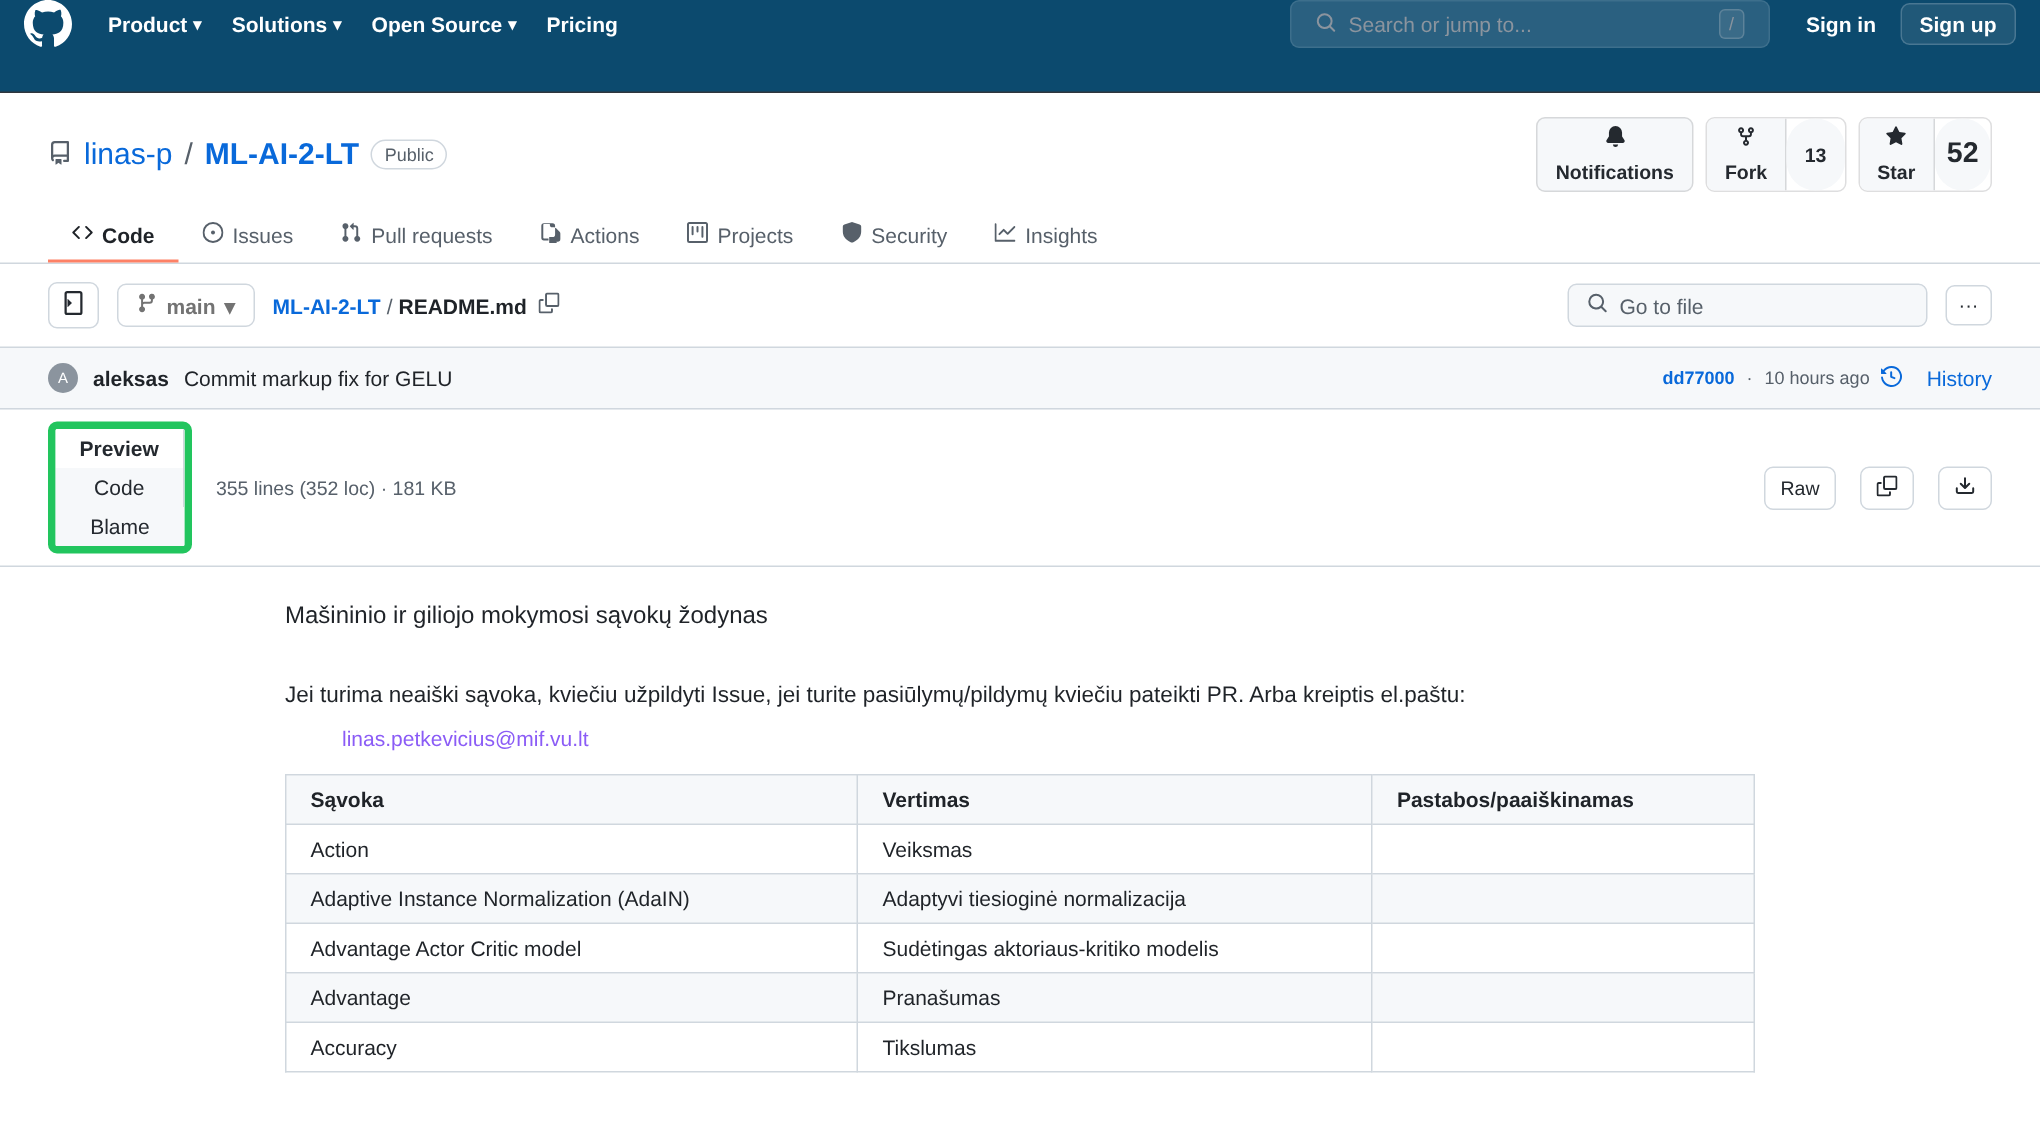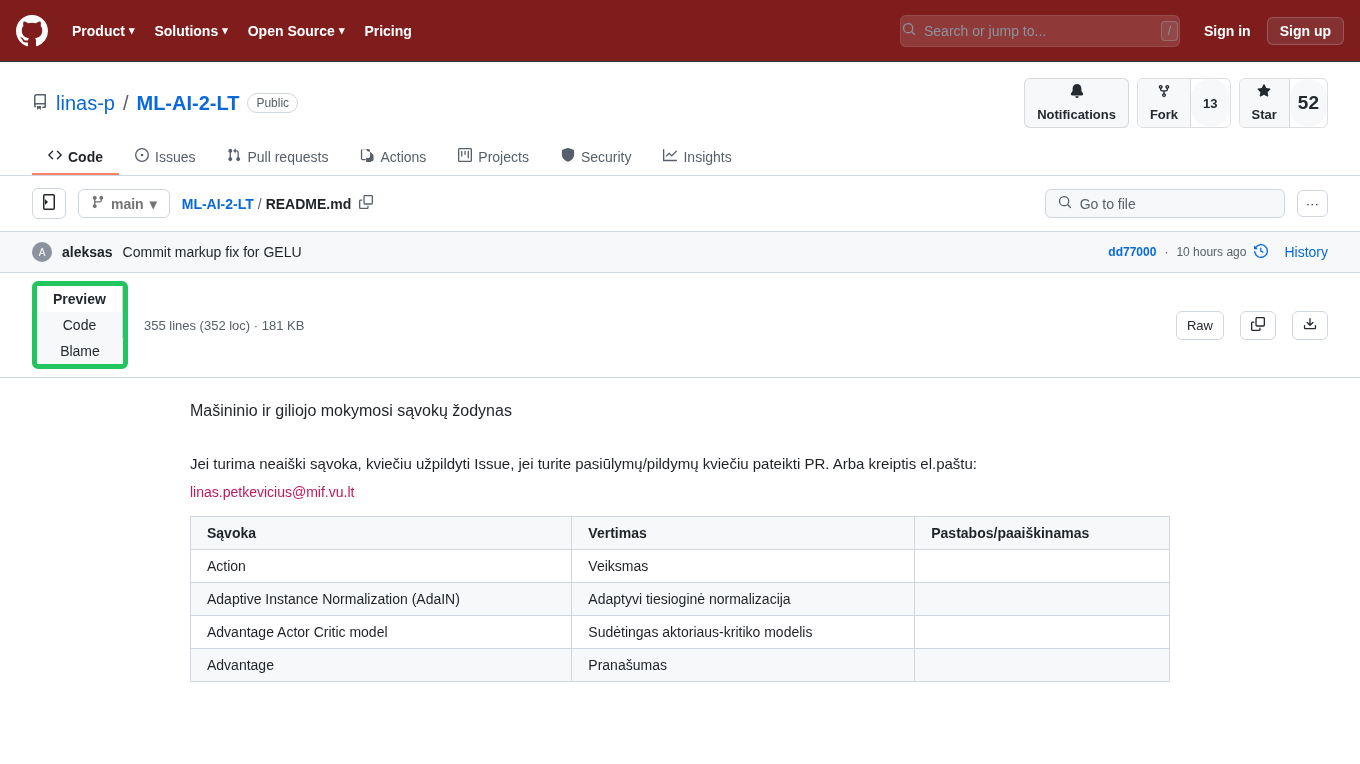--- a/index.html
+++ b/index.html
@@ -1,36 +1,36 @@
 <!DOCTYPE html>
 <html><head>
   <meta charset="utf-8">
   <style>
     * { box-sizing: border-box; margin: 0; padding: 0; }
     body { font-family: -apple-system, BlinkMacSystemFont, "Segoe UI", Helvetica, Arial, sans-serif; font-size: 14px; color: #1f2328; background: #ffffff; }
 
     
     .top-nav {
-      display: flex; align-items: center; padding: 0 16px; height: 62px;
-      background: #7f1d1d; border-bottom: 1px solid #30363d;
+      display: flex; align-items: flex-start; padding: 0 16px; height: 62px;
+      background: #0c4a6e; border-bottom: 1px solid #30363d;
     }
     .nav-logo { color: #fff; margin-right: 16px; flex-shrink: 0; }
     .nav-logo svg { display: block; }
     .nav-links { display: flex; align-items: center; gap: 4px; flex: 1; }
     .nav-link {
       color: #fff; font-size: 14px; font-weight: 600; padding: 8px 8px;
       border-radius: 6px; cursor: pointer; display: flex; align-items: center; gap: 4px;
       background: none; border: none; text-decoration: none;
     }
     .nav-chevron { font-size: 11px; }
     .nav-search-area { display: flex; align-items: center; gap: 8px; }
     .nav-search {
       display: flex; align-items: center; background: rgba(255,255,255,0.125);
       border: 1px solid rgba(240,246,252,0.1); border-radius: 6px;
-      padding: 5px 1px; gap: 8px; width: 280px; cursor: text;
+      padding: 5px 16px; gap: 8px; width: 320px; cursor: text;
     }
     .nav-search input {
       background: none; border: none; outline: none; color: #8b949e;
       font-size: 14px; flex: 1;
     }
     .nav-search input::placeholder { color: #8b949e; }
     .kbd-slash {
       background: rgba(177,186,196,0.12); border: 1px solid rgba(177,186,196,0.3);
       border-radius: 4px; color: #8b949e; font-size: 12px; padding: 2px 6px;
     }
@@ -145,21 +145,21 @@
     .file-action-btn {
       background: none; border: 1px solid #d0d7de; border-radius: 6px;
       color: #24292f; cursor: pointer; font-size: 13px; padding: 5px 10px;
     }
 
     
     .content-area { padding: 24px 32px; }
     .readme-content { max-width: 980px; margin: 0 auto; }
     .readme-intro { font-size: 16px; color: #1f2328; margin-bottom: 32px; }
     .readme-desc { font-size: 15px; color: #1f2328; margin-bottom: 8px; line-height: 1.6; }
-    .readme-link { color: #be185d; text-decoration: none; }
+    .readme-link { color: #8b5cf6; text-decoration: none; margin-left: 38px; }
 
     
     .readme-table {
       border-collapse: collapse; width: 100%; margin-top: 16px;
       border: 1px solid #d0d7de;
     }
     .readme-table th {
       background: #f6f8fa; border: 1px solid #d0d7de;
       font-weight: 600; padding: 8px 16px; text-align: left; color: #1f2328;
     }
@@ -438,16 +438,21 @@
           <tr>
             <td>Advantage Actor Critic model</td>
             <td>Sudėtingas aktoriaus-kritiko modelis</td>
             <td></td>
           </tr>
           <tr>
             <td>Advantage</td>
             <td>Pranašumas</td>
             <td></td>
           </tr>
+          <tr>
+            <td>Accuracy</td>
+            <td>Tikslumas</td>
+            <td></td>
+          </tr>
         </tbody>
     </table>
   </div>
 </div>
 
 </body></html>

